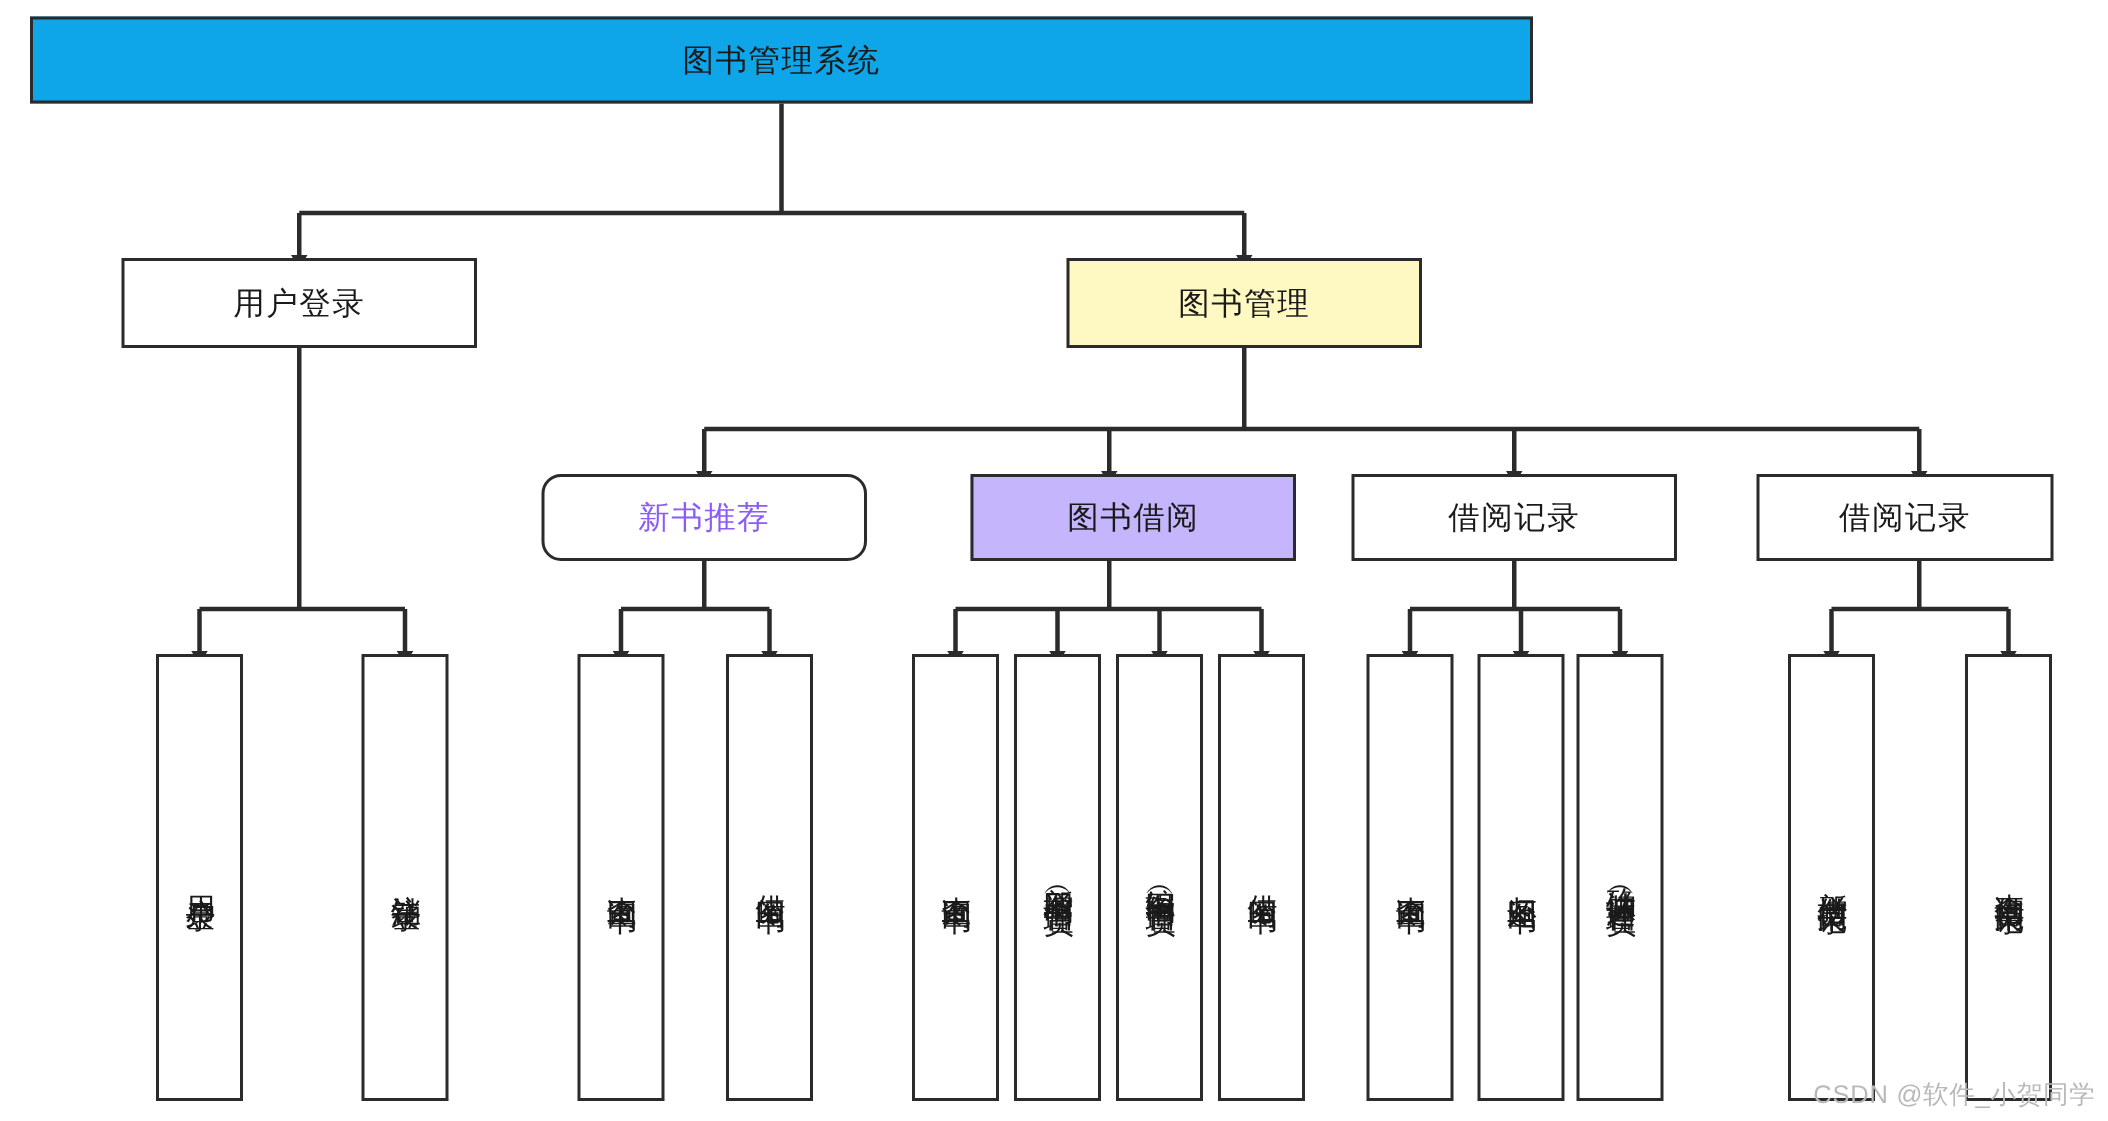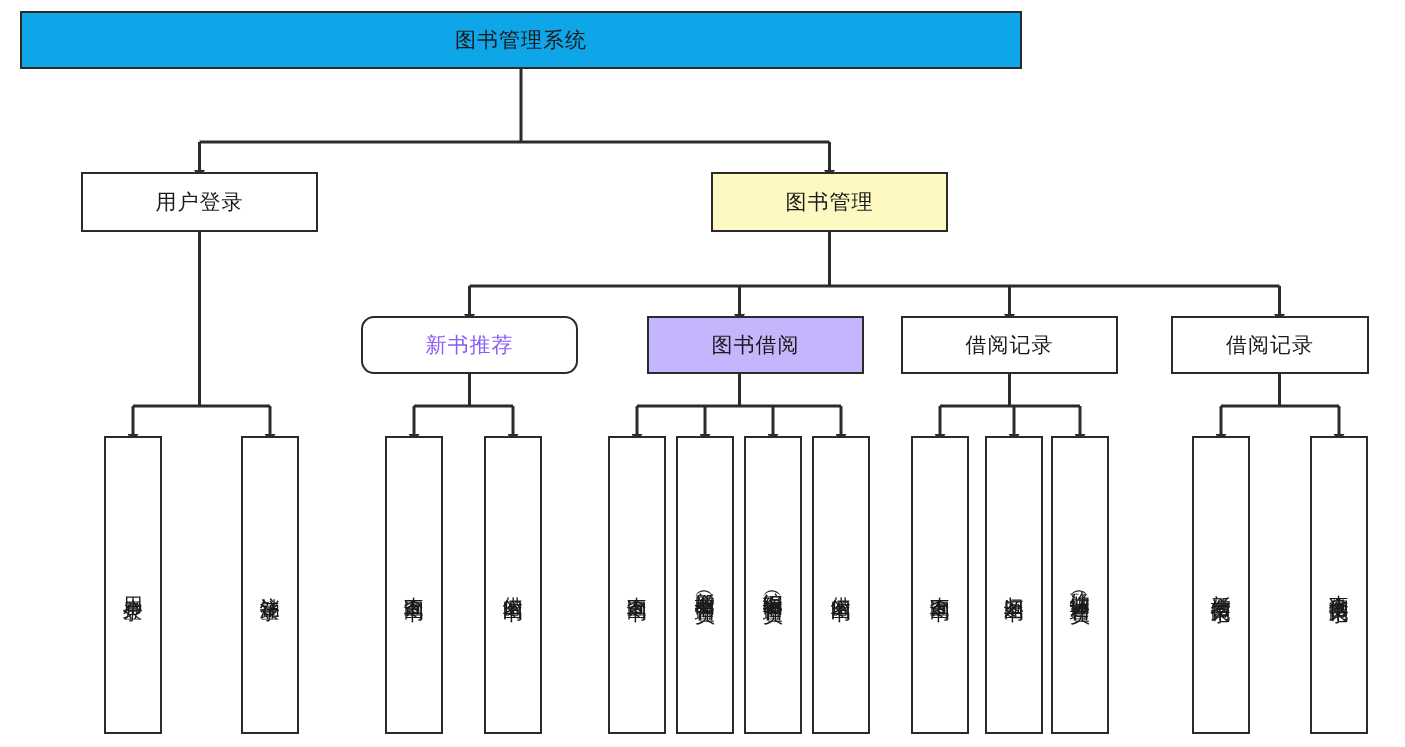--- a/index.html
+++ b/index.html
@@ -167,13 +167,14 @@
         <span class="vtext">确认归还（管理员）</span>
       </div>
       <div class="node v" style="left: 1192px; top: 436px; width: 58px; height: 298px; border-color: rgb(43, 43, 43); background: rgb(255, 255, 255); color: rgb(26, 26, 26);">
         <span class="vtext">新增借阅记录</span>
       </div>
       <div class="node v" style="left: 1310px; top: 436px; width: 58px; height: 298px; border-color: rgb(43, 43, 43); background: rgb(255, 255, 255); color: rgb(26, 26, 26);">
         <span class="vtext">查询借阅记录</span>
       </div>
     </div>
 
+  <div class="watermark">CSDN @软件_小贺同学</div>
 </div>
 
 </body></html>

